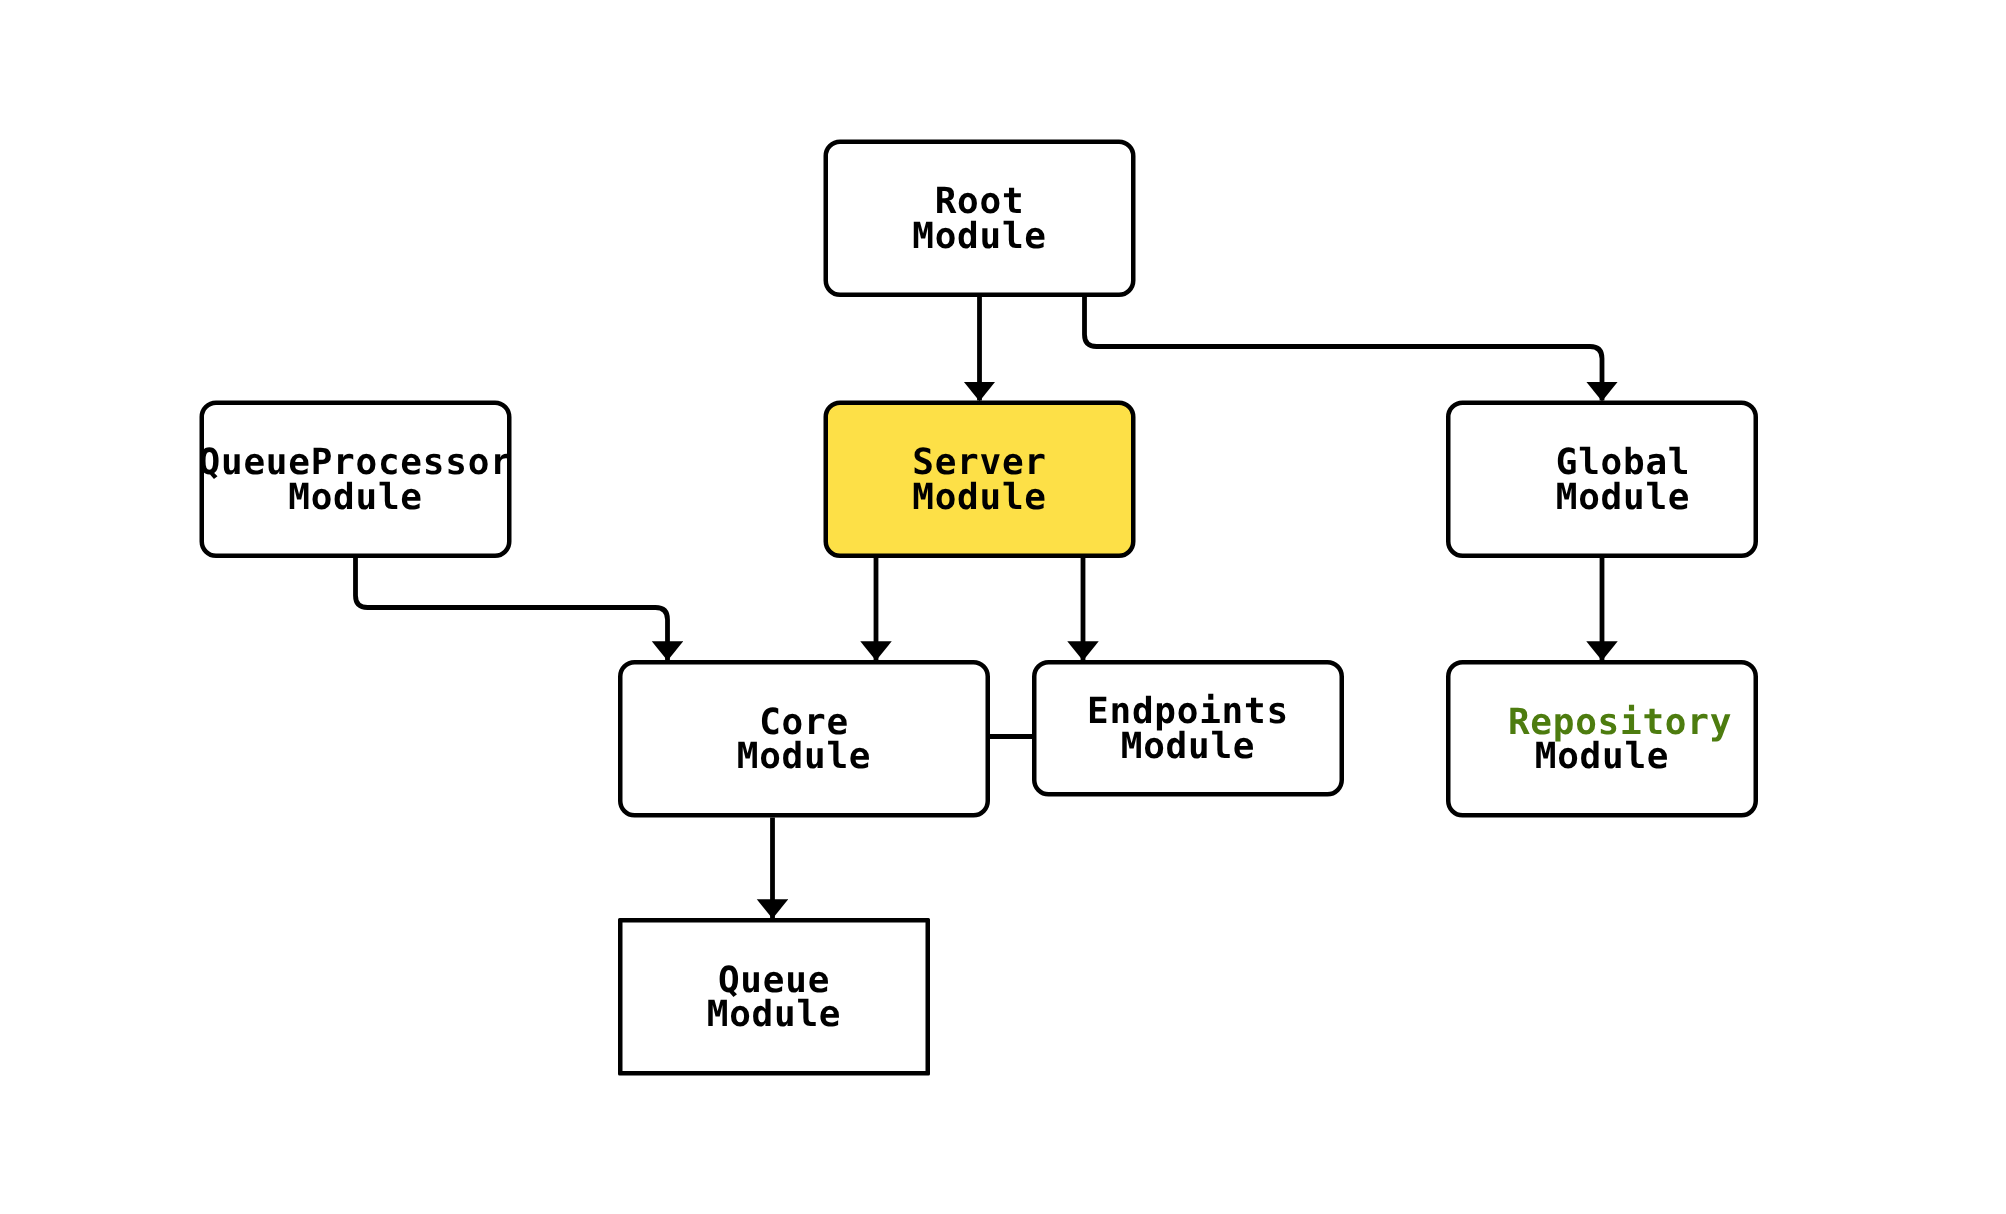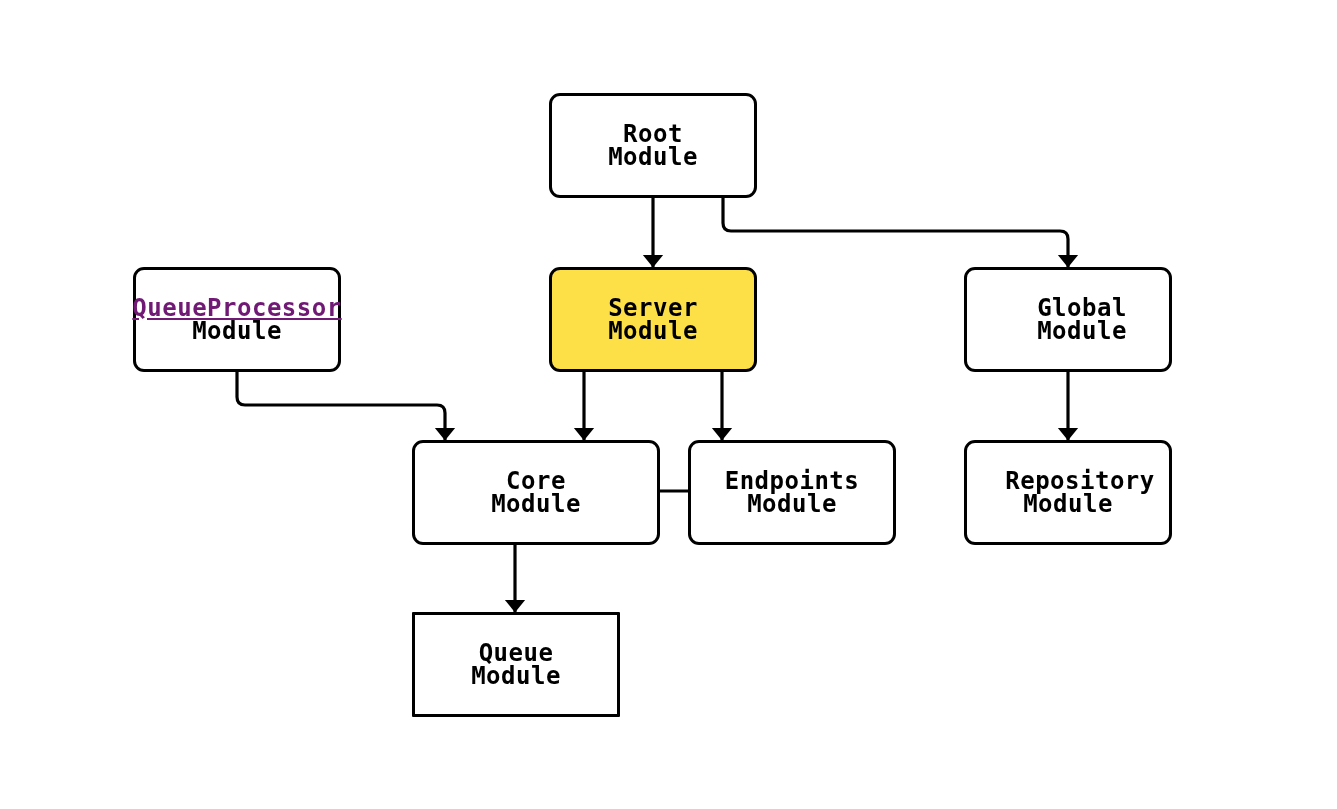--- a/index.html
+++ b/index.html
@@ -38,40 +38,40 @@
       <path d="M688,491 L620,491" class="edge" stroke="#000000" marker-end="url(#arrowhead)"></path>
       <path d="M1068,372 L1068,440" class="edge" stroke="#000000" marker-end="url(#arrowhead)"></path>
       <path d="M515,545 L515,612" class="edge" stroke="#000000" marker-end="url(#arrowhead)"></path>
     </svg>
 
 <div class="node" style="left: 549px; top: 93px; width: 208px; height: 105px; background: rgb(255, 255, 255); border-color: rgb(0, 0, 0); border-radius: 11px;">
       <div class="node-line" style="color: rgb(0, 0, 0);">Root</div>
       <div class="node-line" style="color: rgb(0, 0, 0);">Module</div>
     </div>
     <div class="node" style="left: 133px; top: 267px; width: 208px; height: 105px; background: rgb(255, 255, 255); border-color: rgb(0, 0, 0); border-radius: 11px;">
-      <div class="node-line" style="color: #701a75; text-decoration: underline;">QueueProcessor</div>
+      <div class="node-line" style="color: #000000;">QueueProcessor</div>
       <div class="node-line" style="color: rgb(0, 0, 0);">Module</div>
     </div>
     <div class="node" style="left: 549px; top: 267px; width: 208px; height: 105px; background: #fde047; border-color: rgb(0, 0, 0); border-radius: 11px;">
       <div class="node-line" style="color: rgb(0, 0, 0);">Server</div>
       <div class="node-line" style="color: rgb(0, 0, 0);">Module</div>
     </div>
     <div class="node" style="left: 964px; top: 267px; width: 208px; height: 105px; background: rgb(255, 255, 255); border-color: rgb(0, 0, 0); border-radius: 11px; padding-left: 28px;">
       <div class="node-line" style="color: rgb(0, 0, 0);">Global</div>
       <div class="node-line" style="color: rgb(0, 0, 0);">Module</div>
     </div>
     <div class="node" style="left: 412px; top: 440px; width: 248px; height: 105px; background: rgb(255, 255, 255); border-color: rgb(0, 0, 0); border-radius: 11px;">
       <div class="node-line" style="color: rgb(0, 0, 0);">Core</div>
       <div class="node-line" style="color: rgb(0, 0, 0);">Module</div>
     </div>
-    <div class="node" style="left: 688px; top: 440px; width: 208px; height: 105px; background: rgb(255, 255, 255); border-color: rgb(0, 0, 0); border-radius: 11px;">
+    <div class="node" style="left: 688px; top: 440px; width: 208px; height: 91px; background: rgb(255, 255, 255); border-color: rgb(0, 0, 0); border-radius: 11px;">
       <div class="node-line" style="color: rgb(0, 0, 0);">Endpoints</div>
       <div class="node-line" style="color: rgb(0, 0, 0);">Module</div>
     </div>
     <div class="node" style="left: 964px; top: 440px; width: 208px; height: 105px; background: rgb(255, 255, 255); border-color: rgb(0, 0, 0); border-radius: 11px;">
-      <div class="node-line" style="color: #000000; margin-left: 24px;">Repository</div>
+      <div class="node-line" style="color: #4d7c0f; margin-left: 24px;">Repository</div>
       <div class="node-line" style="color: rgb(0, 0, 0);">Module</div>
     </div>
     <div class="node" style="left: 412px; top: 612px; width: 208px; height: 105px; background: rgb(255, 255, 255); border-color: rgb(0, 0, 0); border-radius: 1px;">
       <div class="node-line" style="color: rgb(0, 0, 0);">Queue</div>
       <div class="node-line" style="color: rgb(0, 0, 0);">Module</div>
     </div>
   </div>
 
 </body></html>

